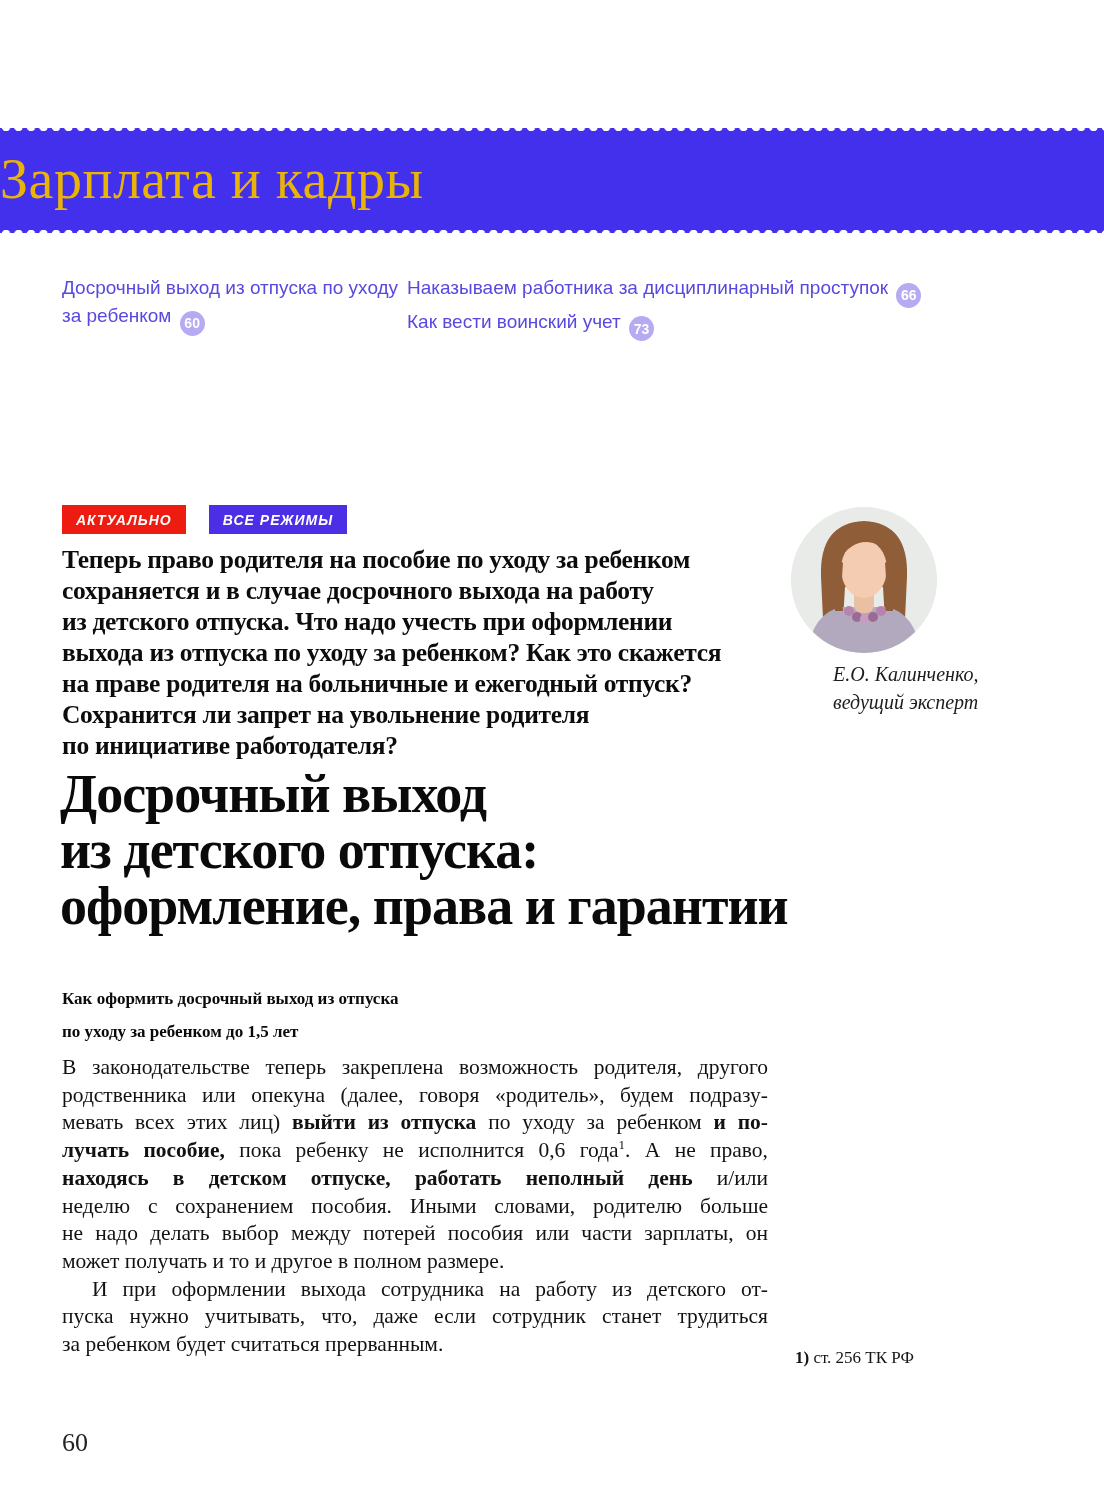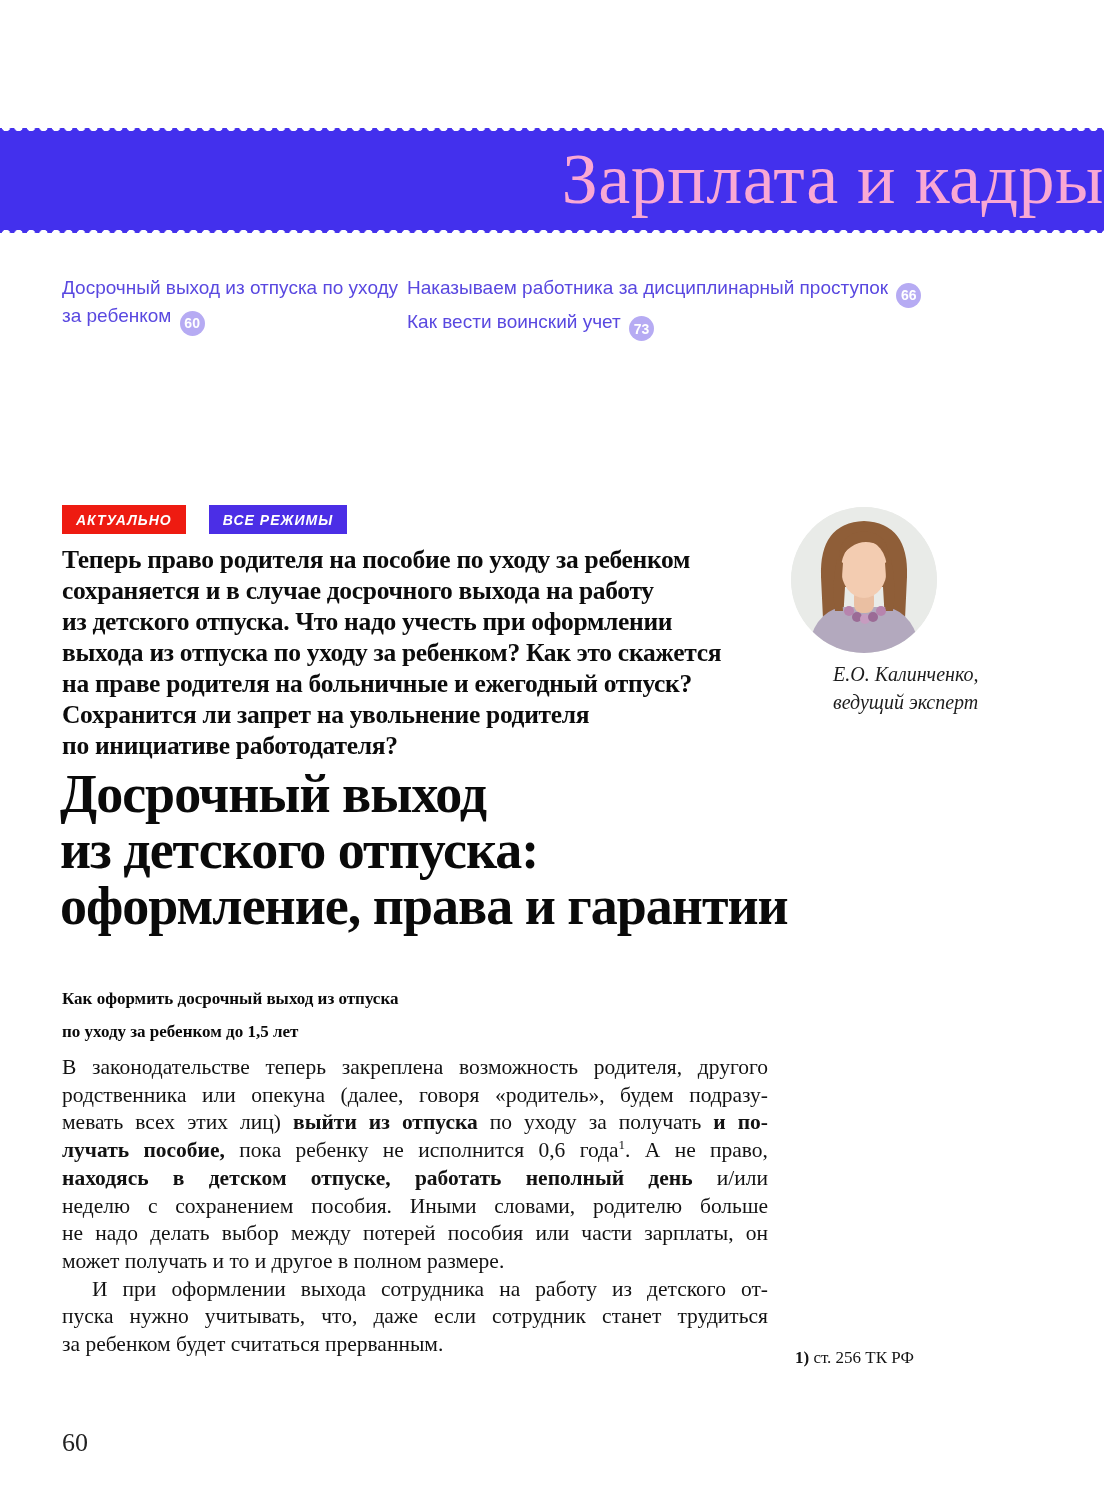--- a/index.html
+++ b/index.html
@@ -29,22 +29,22 @@
     background-image:radial-gradient(circle at 6px 0px,#ffffff 4px,rgba(255,255,255,0) 4.5px);
     background-size:12.5px 9px;
   }
   .banner::after{
     bottom:-1px;
     background-image:radial-gradient(circle at 6px 9px,#ffffff 4px,rgba(255,255,255,0) 4.5px);
     background-size:12.5px 9px;
   }
   .banner-title{
     position:absolute;top:0;left:0;width:100%;height:105px;line-height:103px;
-    text-align:right;color:#f9a8d4;font-family:"Liberation Serif",serif;
-    font-size:72px;font-weight:400;letter-spacing:0.5px;
+    text-align:left;color:#eab308;font-family:"Liberation Serif",serif;
+    font-size:56px;font-weight:400;letter-spacing:0.5px;
   }
   
   .toc-col{position:absolute;top:274px;font-family:"Liberation Sans",sans-serif;
     font-size:19px;color:var(--toc-link);}
   .toc-left{left:62px;width:360px;}
   .toc-right{left:407px;width:580px;}
   .toc-col .tline{line-height:28px;cursor:pointer;}
   .pgbadge{
     display:inline-flex;align-items:center;justify-content:center;
     width:25px;height:25px;border-radius:50%;background:var(--badge-circle);
@@ -171,21 +171,21 @@
 
   <div class="subhead">
       <div class="tline"><span>Как оформить досрочный выход из отпуска</span></div>
       <div class="tline tlast"><span>по уходу за ребенком до 1,5 лет</span></div>
     </div>
 
   <div class="bodycol">
     <div>
         <div class="tline"><span>В законодательстве теперь закреплена возможность родителя, другого</span></div>
         <div class="tline"><span>родственника или опекуна (далее, говоря «родитель», будем подразу-</span></div>
-        <div class="tline"><span>мевать всех этих лиц) </span><span class="bseg">выйти из отпуска</span><span> по уходу за получать </span><span class="bseg">и по-</span></div>
+        <div class="tline"><span>мевать всех этих лиц) </span><span class="bseg">выйти из отпуска</span><span> по уходу за ребенком </span><span class="bseg">и по-</span></div>
         <div class="tline"><span class="bseg">лучать пособие,</span><span> пока ребенку не исполнится 0,6 года</span><sup>1</sup><span>. А не право,</span></div>
         <div class="tline"><span class="bseg">находясь в детском отпуске, работать неполный день</span><span> и/или</span></div>
         <div class="tline"><span>неделю с сохранением пособия. Иными словами, родителю больше</span></div>
         <div class="tline"><span>не надо делать выбор между потерей пособия или части зарплаты, он</span></div>
         <div class="tline tlast"><span>может получать и то и другое в полном размере.</span></div>
       </div>
     <div>
         <div class="tline"><span class="ind"></span><span>И при оформлении выхода сотрудника на работу из детского от-</span></div>
         <div class="tline"><span>пуска нужно учитывать, что, даже если сотрудник станет трудиться</span></div>
         <div class="tline tlast"><span>за ребенком будет считаться прерванным.</span></div>

